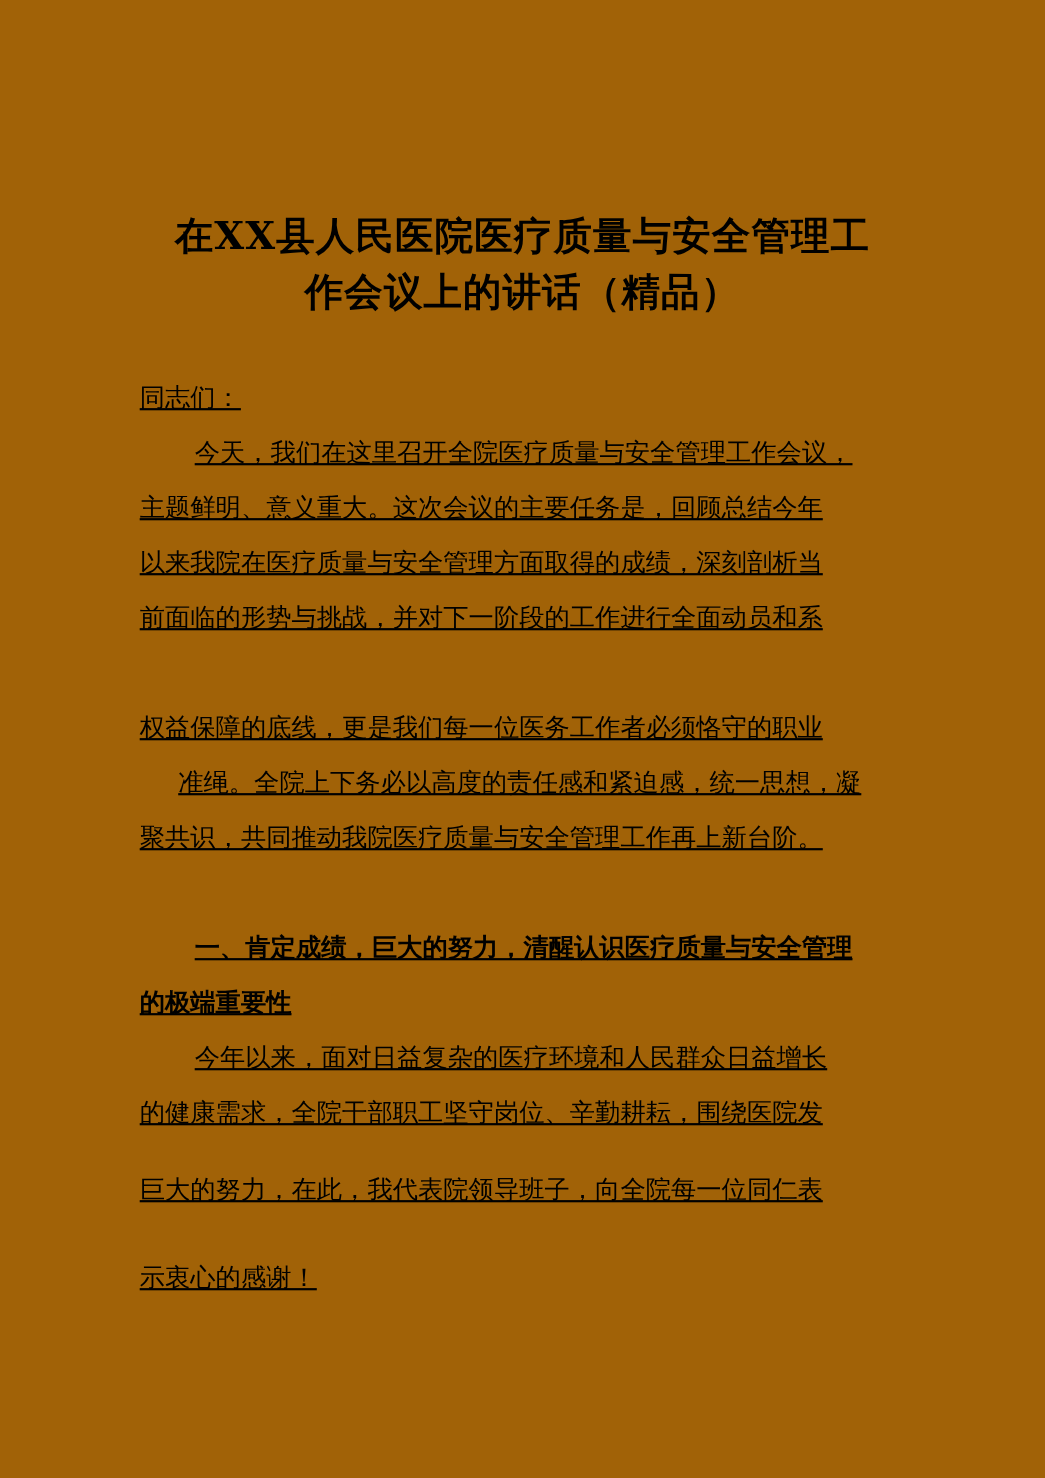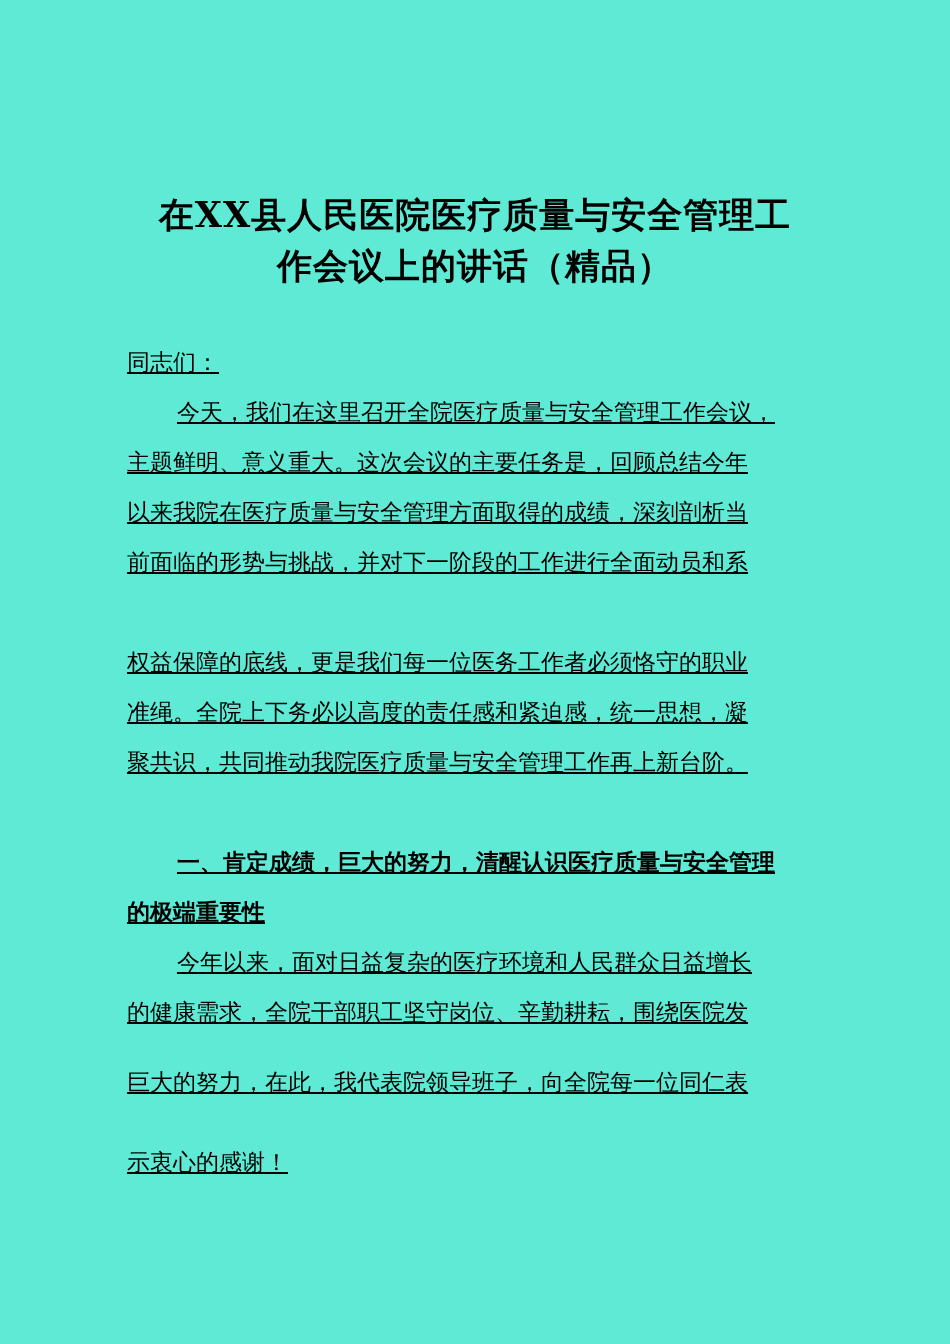--- a/index.html
+++ b/index.html
@@ -12,21 +12,21 @@
       height: 1344px;
       position: relative;
       overflow: hidden;
       color: #000000;
       font-family: "DejaVu Sans", "Liberation Sans", sans-serif;
     }
     .page {
       position: absolute;
       left: 0; top: 0;
       width: 950px; height: 1344px;
-      background: #5eead4;
+      background: #a16207;
     }
     .title-line {
       position: absolute;
       left: 0;
       width: 950px;
       text-align: center;
       font-family: "DejaVu Serif", "Liberation Serif", serif;
       font-weight: bold;
       font-size: 35px;
       line-height: 44px;
@@ -53,21 +53,21 @@
   <div class="title-line" style="top:193px;">在XX县人民医院医疗质量与安全管理工</div>
   <div class="title-line" style="top:244px;">作会议上的讲话（精品）</div>
 
   <div class="line" style="top:347px;">同志们：</div>
 
   <div class="line indent" style="top:397px;">今天，我们在这里召开全院医疗质量与安全管理工作会议，</div>
   <div class="line" style="top:447px;">主题鲜明、意义重大。这次会议的主要任务是，回顾总结今年</div>
   <div class="line" style="top:497px;">以来我院在医疗质量与安全管理方面取得的成绩，深刻剖析当</div>
   <div class="line" style="top:547px;">前面临的形势与挑战，并对下一阶段的工作进行全面动员和系</div>
   <div class="line" style="top:647px;">权益保障的底线，更是我们每一位医务工作者必须恪守的职业</div>
-  <div class="line" style="top:697px;">准绳。全院上下务必以高度的责任感和紧迫感，统一思想，凝</div>
+  <div class="line" style="top:697px;margin-left:35px;">准绳。全院上下务必以高度的责任感和紧迫感，统一思想，凝</div>
   <div class="line" style="top:747px;">聚共识，共同推动我院医疗质量与安全管理工作再上新台阶。</div>
 
 
   <div class="line indent bold" style="top:847px;">一、肯定成绩，巨大的努力，清醒认识医疗质量与安全管理</div>
   <div class="line bold" style="top:897px;">的极端重要性</div>
 
   <div class="line indent" style="top:947px;">今年以来，面对日益复杂的医疗环境和人民群众日益增长</div>
   <div class="line" style="top:997px;">的健康需求，全院干部职工坚守岗位、辛勤耕耘，围绕医院发</div>
   <div class="line" style="top:1067px;">巨大的努力，在此，我代表院领导班子，向全院每一位同仁表</div>
   <div class="line" style="top:1147px;">示衷心的感谢！</div>

